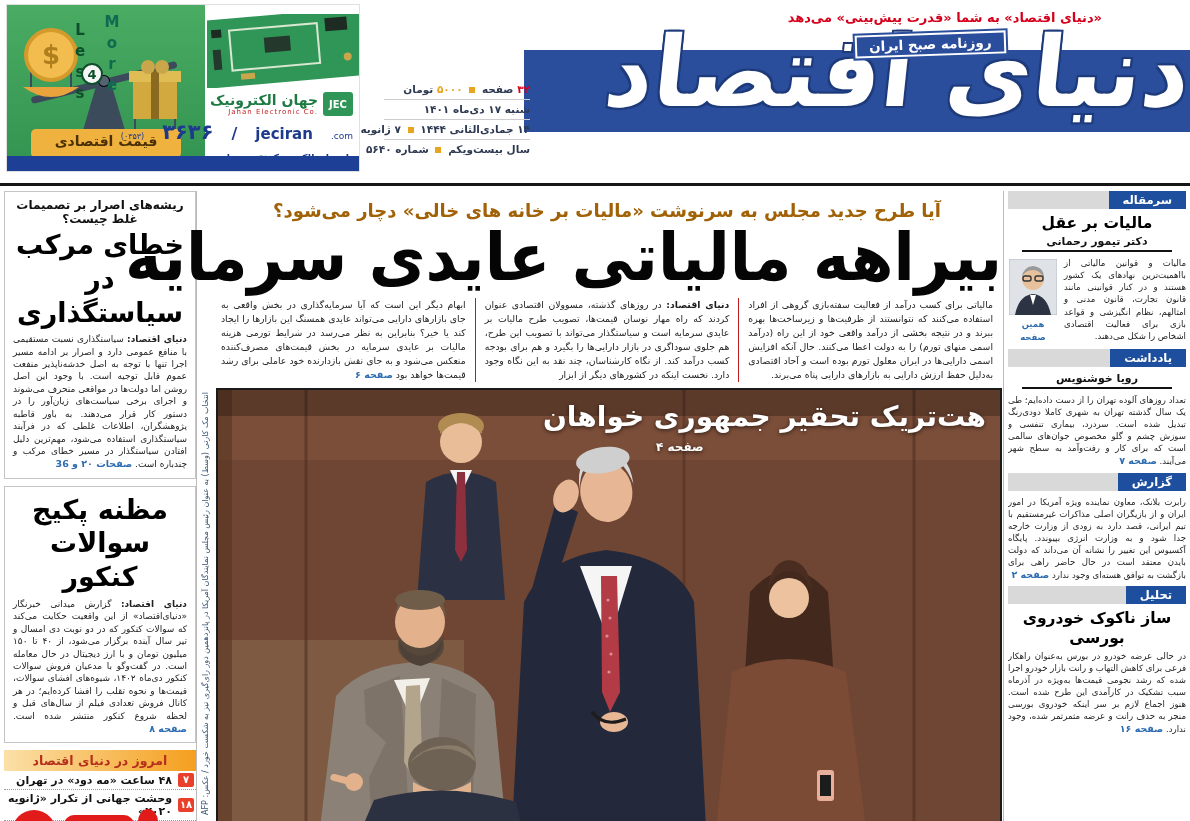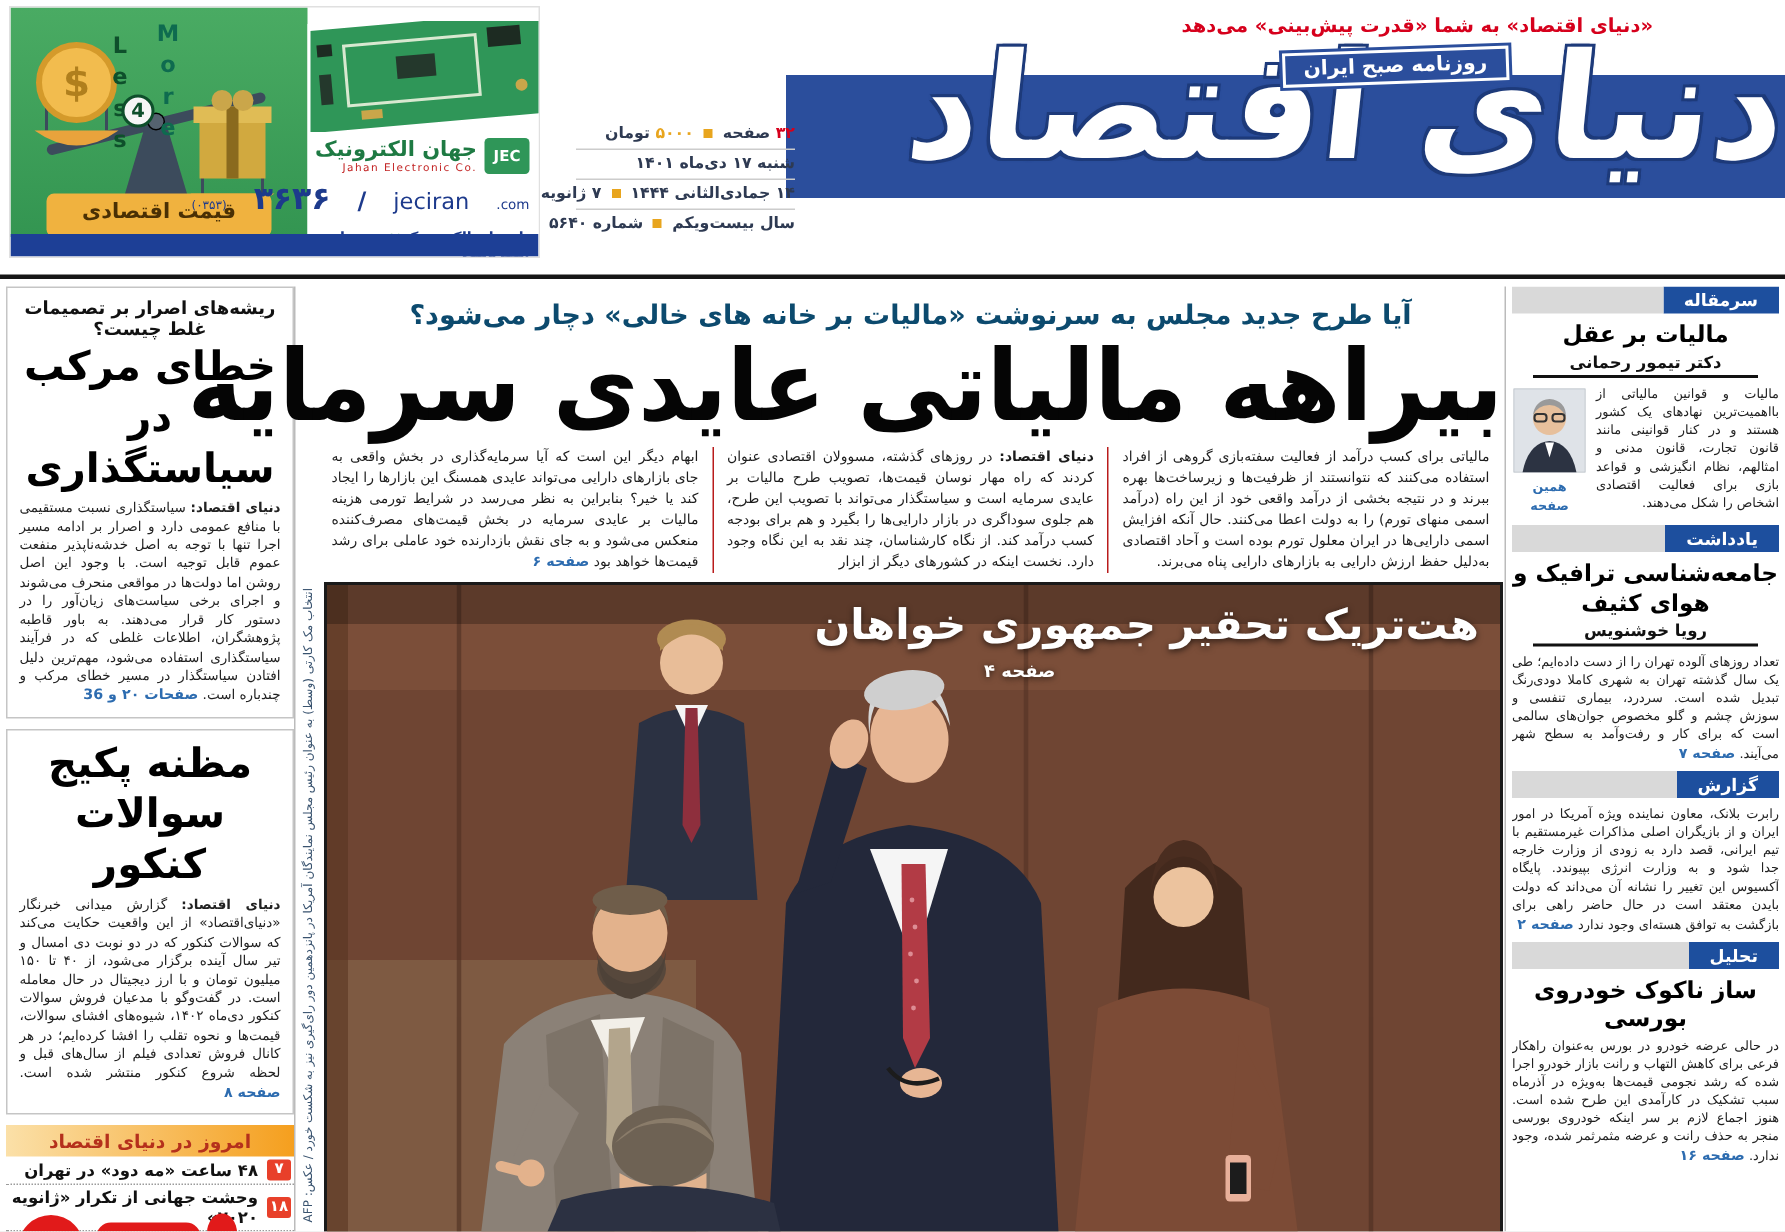--- a/index.html
+++ b/index.html
@@ -30,21 +30,21 @@
   .circ4 { position:absolute; left:74px; top:58px; width:22px; height:22px; border:2px solid #0e4f2b; border-radius:50%; background:#f6f6f6; color:#0e4f2b; font-size:13px; font-weight:bold; text-align:center; line-height:19px; }
   .ad-badge { position:absolute; left:24px; top:124px; width:150px; height:29px; background:#f0b23f; border-radius:5px; color:#4a3004; font-size:14px; font-weight:bold; text-align:center; line-height:25px; direction:rtl; }
   .scale-svg { position:absolute; left:2px; top:12px; }
   .pcb { position:absolute; left:2px; top:-2px; }
   .brand-row { position:absolute; top:76px; right:8px; display:flex; align-items:center; gap:5px; direction:ltr; }
   .brand-txt { text-align:right; }
   .brand-fa { font-size:14px; font-weight:bold; color:#1e7a43; direction:rtl; }
   .brand-en { font-size:7px; color:#c22222; letter-spacing:1px; }
   .jec { width:30px; height:24px; background:#2f9658; border-radius:3px; color:#fff; font-weight:bold; font-size:10px; display:flex; align-items:center; justify-content:center; }
   .phone { position:absolute; top:104px; right:8px; direction:ltr; color:#1d3a8c; display:flex; align-items:baseline; gap:18px;text-align:right; }
-  .ph-code { font-size:8px; } .ph-big { font-size:21px; font-weight:bold; } .ph-sl { font-size:16px; font-weight:bold; } .ph-site { font-size:15px; font-weight:normal; } .ph-tld { font-size:9px; }
+  .ph-code { font-size:8px; } .ph-big { font-size:21px; font-weight:bold; } .ph-sl { font-size:16px; font-weight:bold; } .ph-site { font-size:15px; font-weight:bold; } .ph-tld { font-size:9px; }
   .tagline { position:absolute; top:135px; right:8px; font-size:9.5px; font-weight:bold; color:#1d3a8c; direction:rtl; }
   .wave { color:#2f9658; font-size:11px; padding:0 2px; }
 
   
   .vline1 { position:absolute; left:196px; top:191px; width:1px; height:630px; background:#bbb; }
   .vline2 { position:absolute; left:1003px; top:191px; width:1px; height:630px; background:#bbb; }
 
   
   .leftcol { position:absolute; left:4px; top:191px; width:192px; }
   .lbox { border:1px solid #c5c5c5; padding:6px 8px 7px; margin-bottom:7px; background:#fff; }
@@ -57,21 +57,21 @@
   .titem { display:flex; align-items:center; gap:6px; border-bottom:1px dotted #9b9b9b; padding:2px 2px; font-size:11px; font-weight:bold; color:#111; }
   .badge { flex:none; width:16px; height:14px; background:#e8402a; color:#fff; font-size:10px; font-weight:bold; text-align:center; line-height:14px; border-radius:2px; }
   .partial-ad { position:absolute; left:6px; top:806px; width:160px; height:15px; overflow:hidden; }
   .pa-blob { position:absolute; background:#e11a1a; }
   .pa1 { left:6px; top:4px; width:44px; height:30px; border-radius:22px 22px 0 0; }
   .pa2 { left:58px; top:9px; width:70px; height:20px; border-radius:10px 10px 0 0; }
   .pa3 { left:132px; top:3px; width:20px; height:26px; border-radius:50% 50% 0 0; }
 
   
   .center { position:absolute; left:212px; top:191px; width:790px; }
-  .kicker { margin-top:9px; text-align:center; font-size:18px; font-weight:bold; color:#0c4a6e; }
+  .kicker { margin-top:9px; text-align:center; font-size:18px; font-weight:bold; color:#a16207; }
   .headline { text-align:center; font-size:62px; font-weight:bold; color:#050505; line-height:1.12; letter-spacing:-2px; white-space:nowrap; transform:scaleY(1.06); margin:2px 0 6px; }
   .lead-cols { display:flex; direction:rtl; }
   .lead-col { flex:1; padding:0 9px; font-size:9.3px; line-height:1.5; text-align:justify; color:#1c1c1c; }
   .lead-col + .lead-col { border-right:1px solid #b91c1c; }
   .photo-wrap { position:relative; margin-top:6px; width:786px; height:438px; border:2px solid #1a1a1a; background:#6f4533; overflow:hidden; }
   .photo-caption { position:absolute; top:10px; right:14px; width:480px; text-align:right; color:#fff; font-weight:bold; font-size:28px; text-shadow:0 1px 4px rgba(0,0,0,.65); direction:rtl; }
   .photo-page { display:block; font-size:12px; margin-top:7px; text-align:left; padding-left:150px; font-weight:bold; }
   .credit-strip { position:absolute; left:199px; top:392px; width:13px; height:429px; overflow:visible; }
   .credit-rot { position:absolute; left:2px; top:427px; width:427px; transform:rotate(-90deg); transform-origin:0 0; font-size:8px; color:#39536f; white-space:nowrap; direction:rtl; text-align:right; }
 
@@ -337,21 +337,20 @@
         </span>
         <span>مالیات و قوانین مالیاتی از بااهمیت‌ترین نهادهای یک کشور هستند و در کنار قوانینی مانند قانون تجارت، قانون مدنی و امثالهم، نظام انگیزشی و قواعد بازی برای فعالیت اقتصادی اشخاص را شکل می‌دهند.</span>
       </div>
     </div>
 
     <div class="sb-sec">
       <div class="sec-bar">
         <span class="sec-label">یادداشت</span>
         <span class="sec-fill"></span>
       </div>
-      <div class="sb-title">جامعه‌شناسی ترافیک و هوای کثیف</div>
       <div class="sb-author">رویا خوشنویس</div>
       <div class="author-rule"></div>
       <div class="sb-body">
         <span>تعداد روزهای آلوده تهران را از دست داده‌ایم؛ طی یک سال گذشته تهران به شهری کاملا دودی‌رنگ تبدیل شده است. سردرد، بیماری تنفسی و سوزش چشم و گلو مخصوص جوان‌های سالمی است که برای کار و رفت‌وآمد به سطح شهر می‌آیند.</span>
         <span class="pref">صفحه ۷</span>
       </div>
     </div>
 
     <div class="sb-sec">
       <div class="sec-bar">

